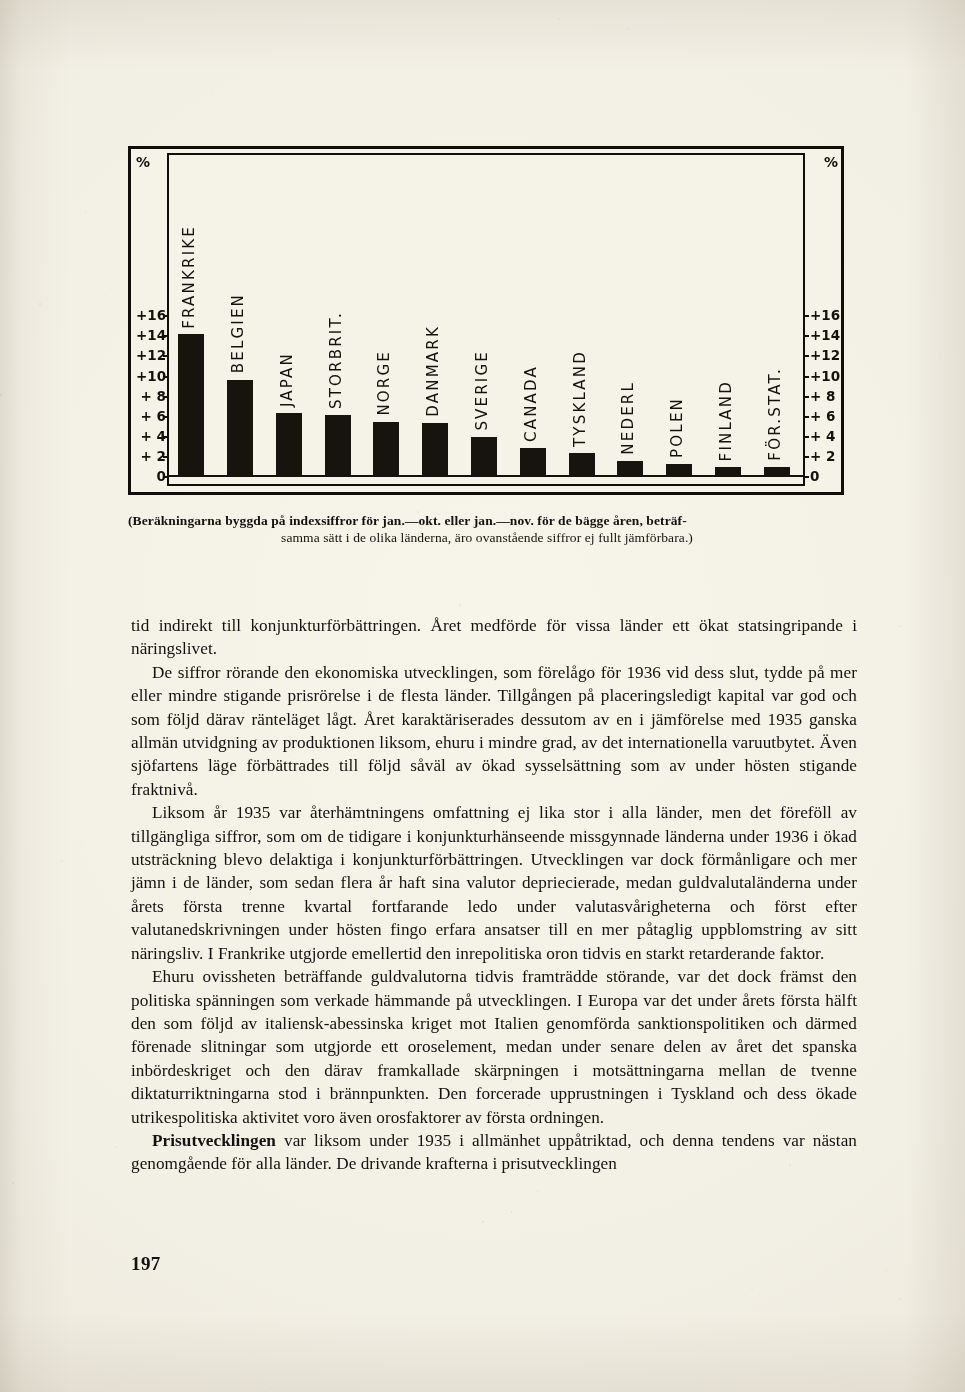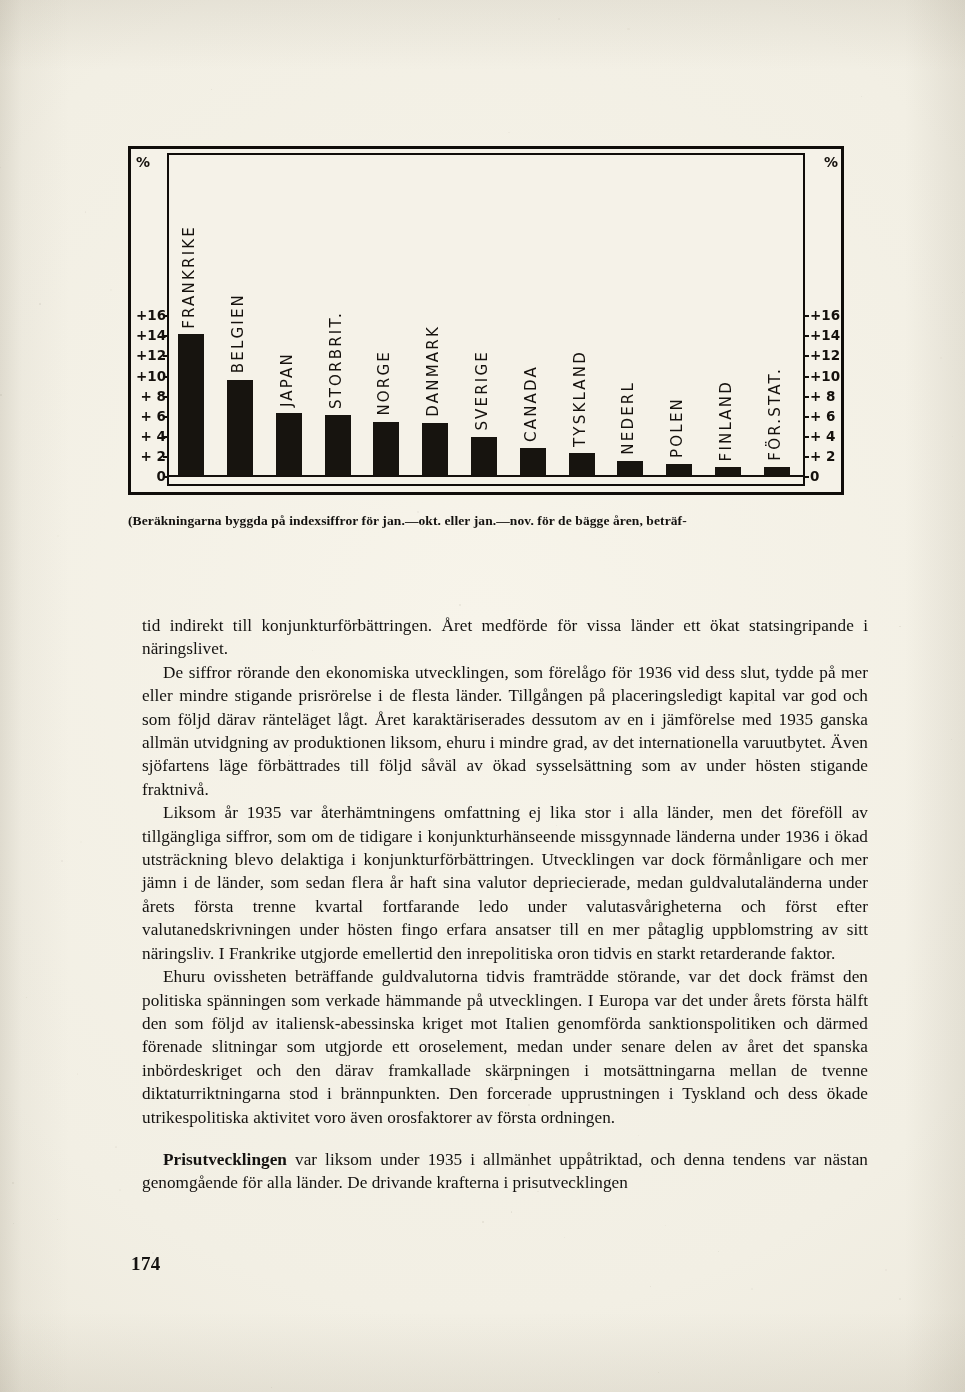--- a/index.html
+++ b/index.html
@@ -93,29 +93,29 @@
   }
   .cap-body{
     font-size:13.5px;line-height:1.28;letter-spacing:.1px;
   }
   .cap-l1{text-align:left;font-weight:bold;}
   .cap-l2{text-align:left;}
   .cap-l3{text-align:center;}
 
   
   .body-text{
-    position:absolute;left:142px;top:614px;width:726px;
+    position:absolute;left:131px;top:614px;width:726px;
     font-size:17.2px;
     line-height:23.4px;
     text-align:justify;
     letter-spacing:.05px;
   }
   .body-text p{margin:0;text-indent:21px;}
   .body-text p.noindent{text-indent:0;}
-  .body-text p.gap{margin-top:19px;}
+  .body-text p.gap{}
   .body-text b{font-weight:700;}
 
   .folio{
     position:absolute;left:131px;top:1253px;
     font-size:19px;font-weight:700;letter-spacing:.4px;
   }
 </style>
 </head>
 <body>
 
@@ -287,24 +287,25 @@
       <div class="bar" style="left: 545.846px; width: 26px; height: 8.04px;"></div>
       <div class="bar-label" style="left: 549.846px; bottom: 16.04px;">FINLAND</div>
       <div class="bar" style="left: 594.615px; width: 26px; height: 8.04px;"></div>
       <div class="bar-label" style="left: 598.615px; bottom: 16.04px;">FÖR.STAT.</div>
     </div>
 </div>
 
 <div class="caption">
   <div class="cap-body">
     <div class="cap-l1">(Beräkningarna byggda på indexsiffror för jan.—okt. eller jan.—nov. för de bägge åren, beträf-</div>
+    <div class="cap-l3">samma sätt i de olika länderna, äro ovanstående siffror ej fullt jämförbara.)</div>
   </div>
 </div>
 
 <div class="body-text">
   <p class="noindent">tid indirekt till konjunkturförbättringen. Året medförde för vissa länder ett ökat statsingripande i näringslivet.</p>
   <p>De siffror rörande den ekonomiska utvecklingen, som förelågo för 1936 vid dess slut, tydde på mer eller mindre stigande prisrörelse i de flesta länder. Tillgången på placeringsledigt kapital var god och som följd därav ränteläget lågt. Året karaktäriserades dessutom av en i jämförelse med 1935 ganska allmän utvidgning av produktionen liksom, ehuru i mindre grad, av det internationella varuutbytet. Även sjöfartens läge förbättrades till följd såväl av ökad sysselsättning som av under hösten stigande fraktnivå.</p>
   <p>Liksom år 1935 var återhämtningens omfattning ej lika stor i alla länder, men det föreföll av tillgängliga siffror, som om de tidigare i konjunkturhänseende missgynnade länderna under 1936 i ökad utsträckning blevo delaktiga i konjunkturförbättringen. Utvecklingen var dock förmånligare och mer jämn i de länder, som sedan flera år haft sina valutor depriecierade, medan guldvalutaländerna under årets första trenne kvartal fortfarande ledo under valutasvårigheterna och först efter valutanedskrivningen under hösten fingo erfara ansatser till en mer påtaglig uppblomstring av sitt näringsliv. I Frankrike utgjorde emellertid den inrepolitiska oron tidvis en starkt retarderande faktor.</p>
   <p>Ehuru ovissheten beträffande guldvalutorna tidvis framträdde störande, var det dock främst den politiska spänningen som verkade hämmande på utvecklingen. I Europa var det under årets första hälft den som följd av italiensk-abessinska kriget mot Italien genomförda sanktionspolitiken och därmed förenade slitningar som utgjorde ett oroselement, medan under senare delen av året det spanska inbördeskriget och den därav framkallade skärpningen i motsättningarna mellan de tvenne diktaturriktningarna stod i brännpunkten. Den forcerade upprustningen i Tyskland och dess ökade utrikespolitiska aktivitet voro även orosfaktorer av första ordningen.</p>
   <p class="gap"><b>Prisutvecklingen</b><span> var liksom under 1935 i allmänhet uppåtriktad, och denna tendens var nästan genomgående för alla länder. De drivande krafterna i prisutvecklingen</span></p>
 </div>
 
-<div class="folio">174</div>
+<div class="folio">197</div>
 
 </body></html>

